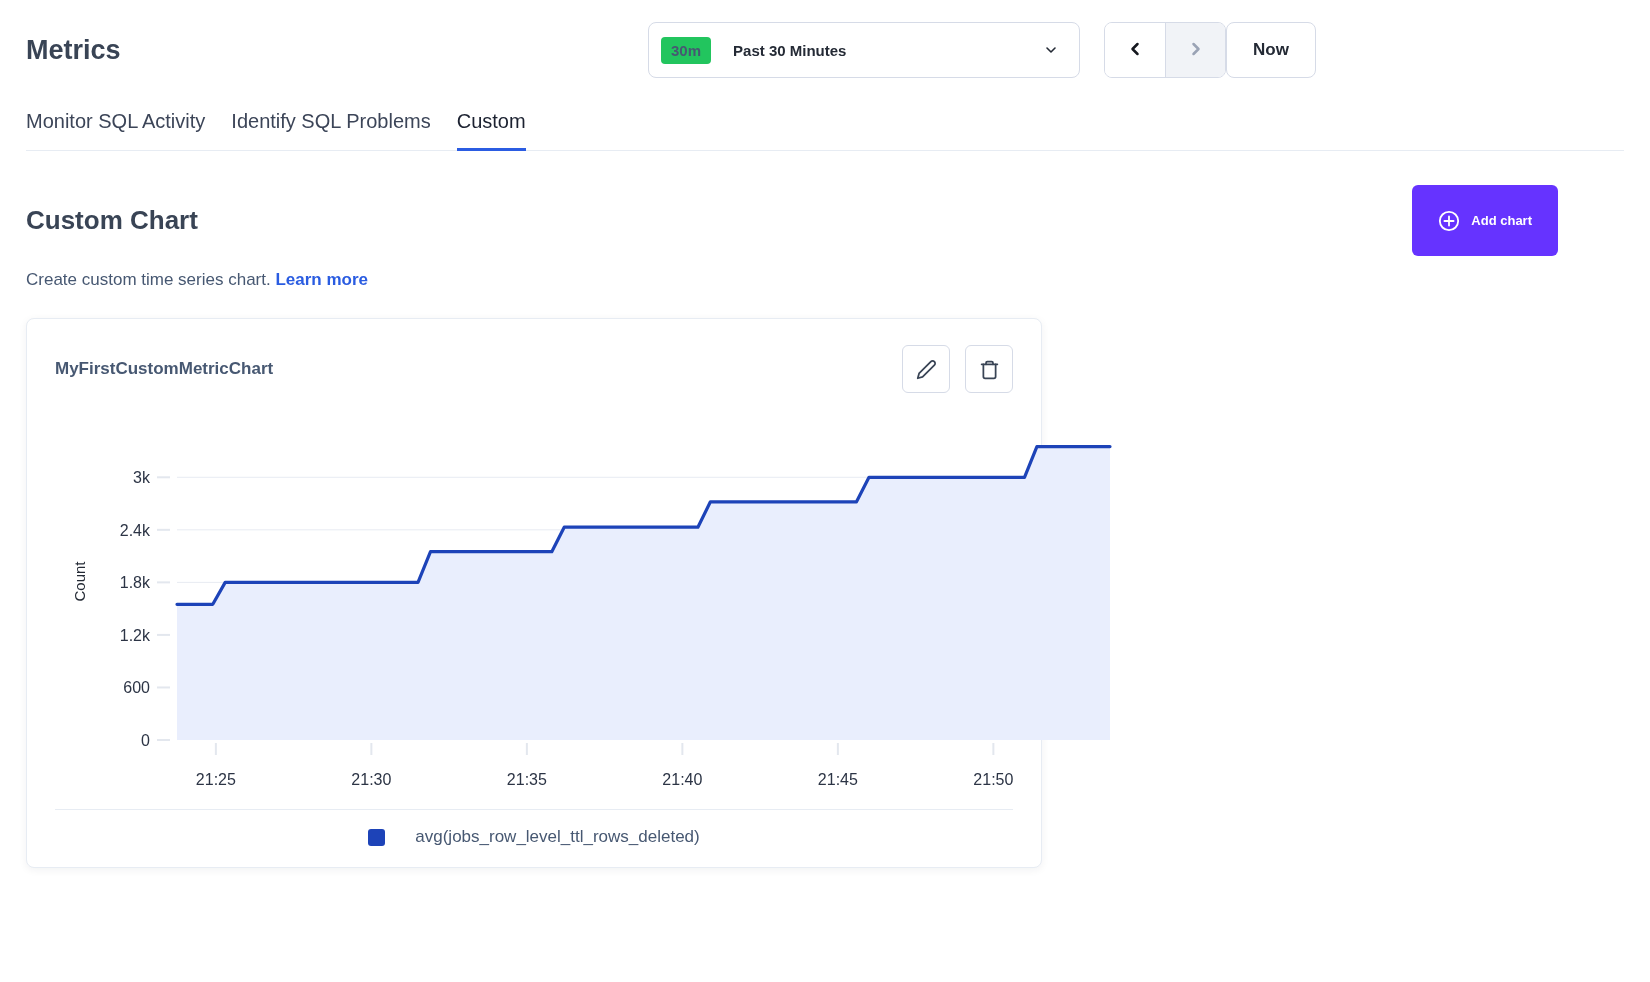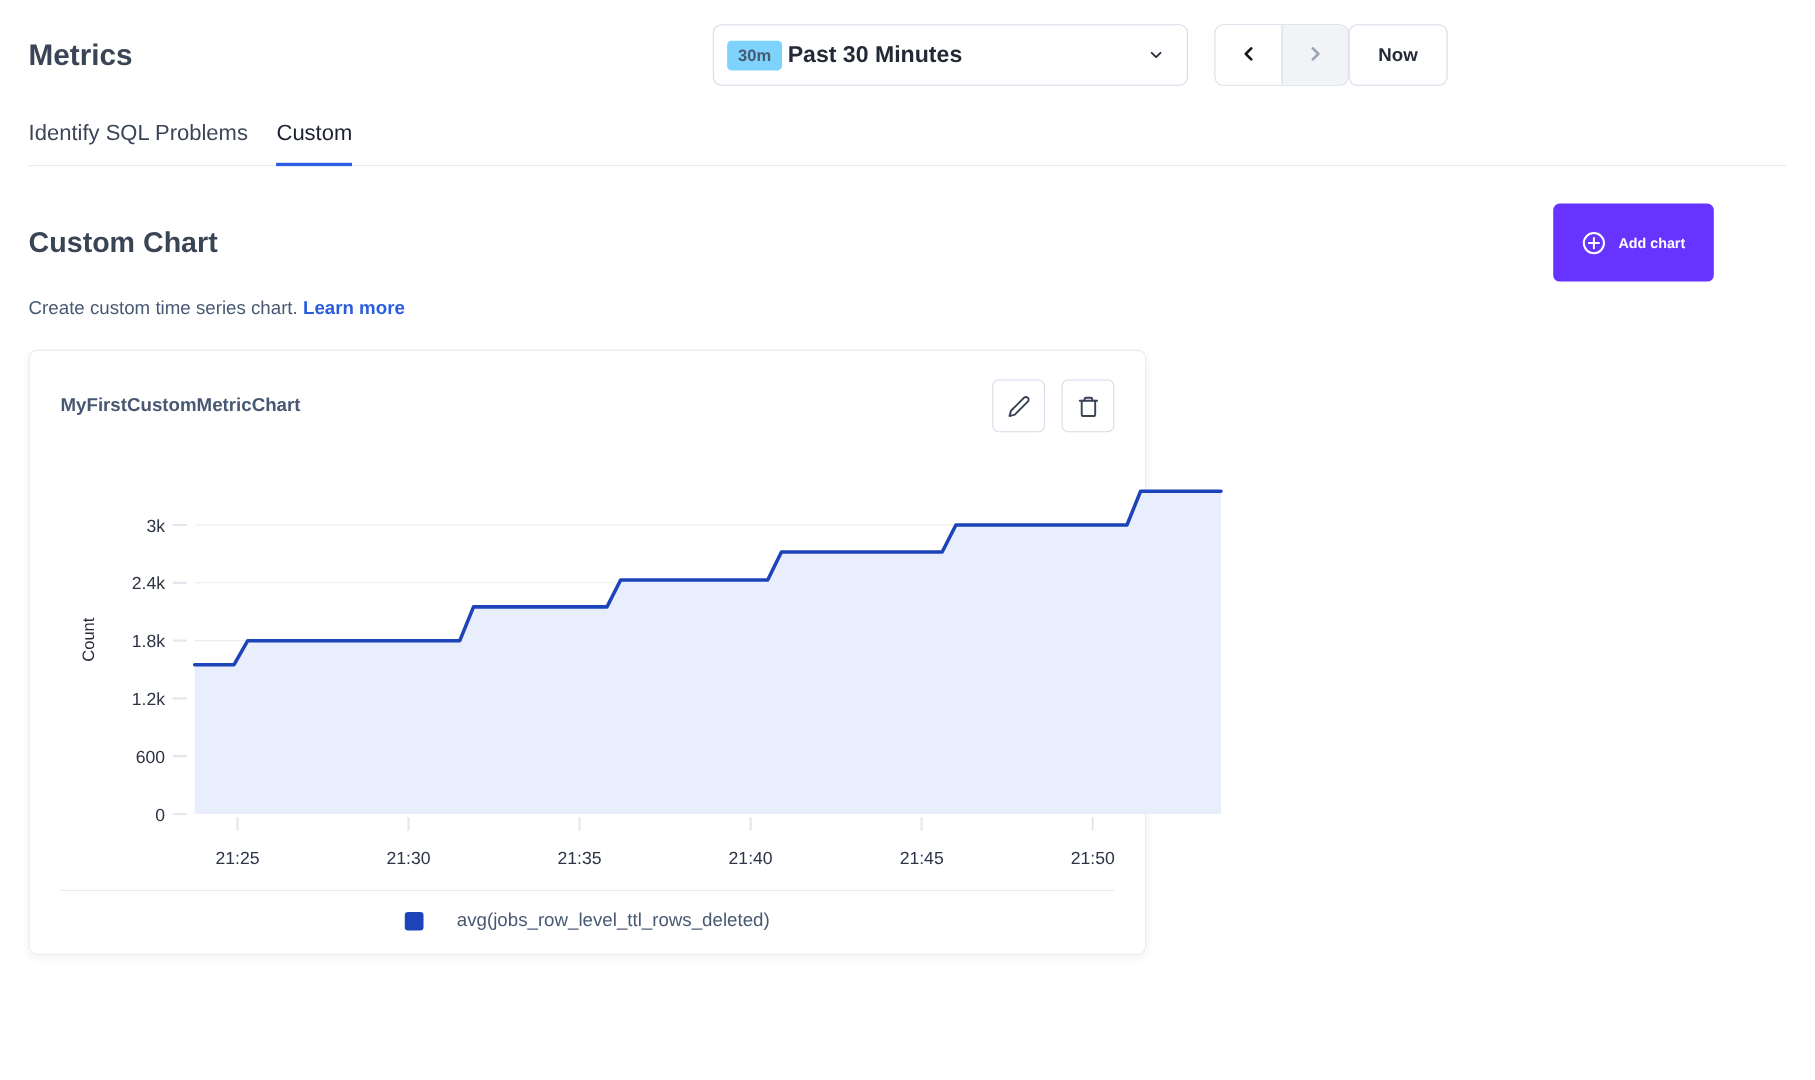--- a/index.html
+++ b/index.html
@@ -17,25 +17,25 @@
   .page-title { font-size: 27px; font-weight: bold; color: #394455; margin: 0; line-height: 56px; }
   .controls { display: flex; align-items: center; margin-left: auto; margin-right: 334px; }
 
   .time-select {
     display: flex; align-items: center;
     width: 432px; height: 56px;
     border: 1px solid #d6dbe7; border-radius: 8px;
     padding: 0 20px 0 12px; background: #fff; cursor: pointer;
   }
   .time-badge {
-    background: #7dd3fc; color: #475872;
+    background: #22c55e; color: #475872;
     font-size: 15px; font-weight: bold;
     border-radius: 4px; padding: 5px 10px;
   }
-  .time-label { margin-left: 5px; font-size: 21px; font-weight: bold; color: #242a35; }
+  .time-label { margin-left: 22px; font-size: 15px; font-weight: bold; color: #242a35; }
   .chev-down { margin-left: auto; display: flex; }
 
   .arrow-group {
     display: flex; height: 56px; margin-left: 24px;
     border: 1px solid #d6dbe7; border-radius: 8px; overflow: hidden; background: #fff;
   }
   .arrow-btn {
     width: 60px; height: 100%; border: none; background: #fff;
     display: flex; align-items: center; justify-content: center; cursor: pointer; padding: 0;
   }
@@ -124,20 +124,21 @@
             </svg>
         </span>
       </button>
     </div>
 
     <button class="now-btn">Now</button>
   </div>
 </div>
 
 <div class="tabs">
+  <div class="tab">Monitor SQL Activity</div>
   <div class="tab">Identify SQL Problems</div>
   <div class="tab active" style="border-bottom-color: rgb(43, 92, 226);">Custom</div>
 </div>
 
 <div class="section-row">
   <h2 class="section-title">Custom Chart</h2>
   <button class="add-btn" style="background: rgb(102, 51, 255);">
     <span style="display:flex">
       <svg width="22" height="22" viewBox="0 0 24 24" fill="none" stroke="#ffffff" stroke-width="2" stroke-linecap="round">
           <circle cx="12" cy="12" r="10"></circle>

